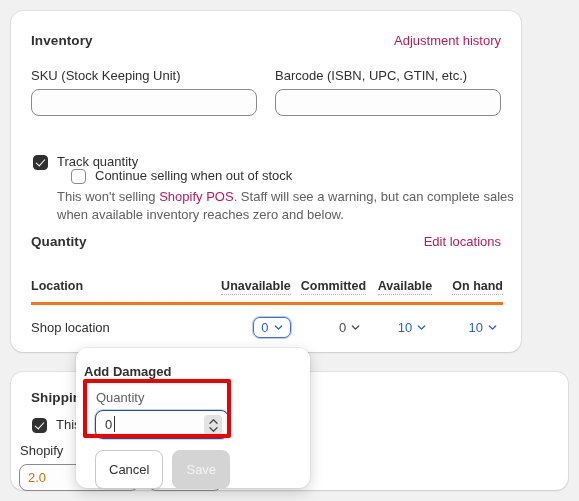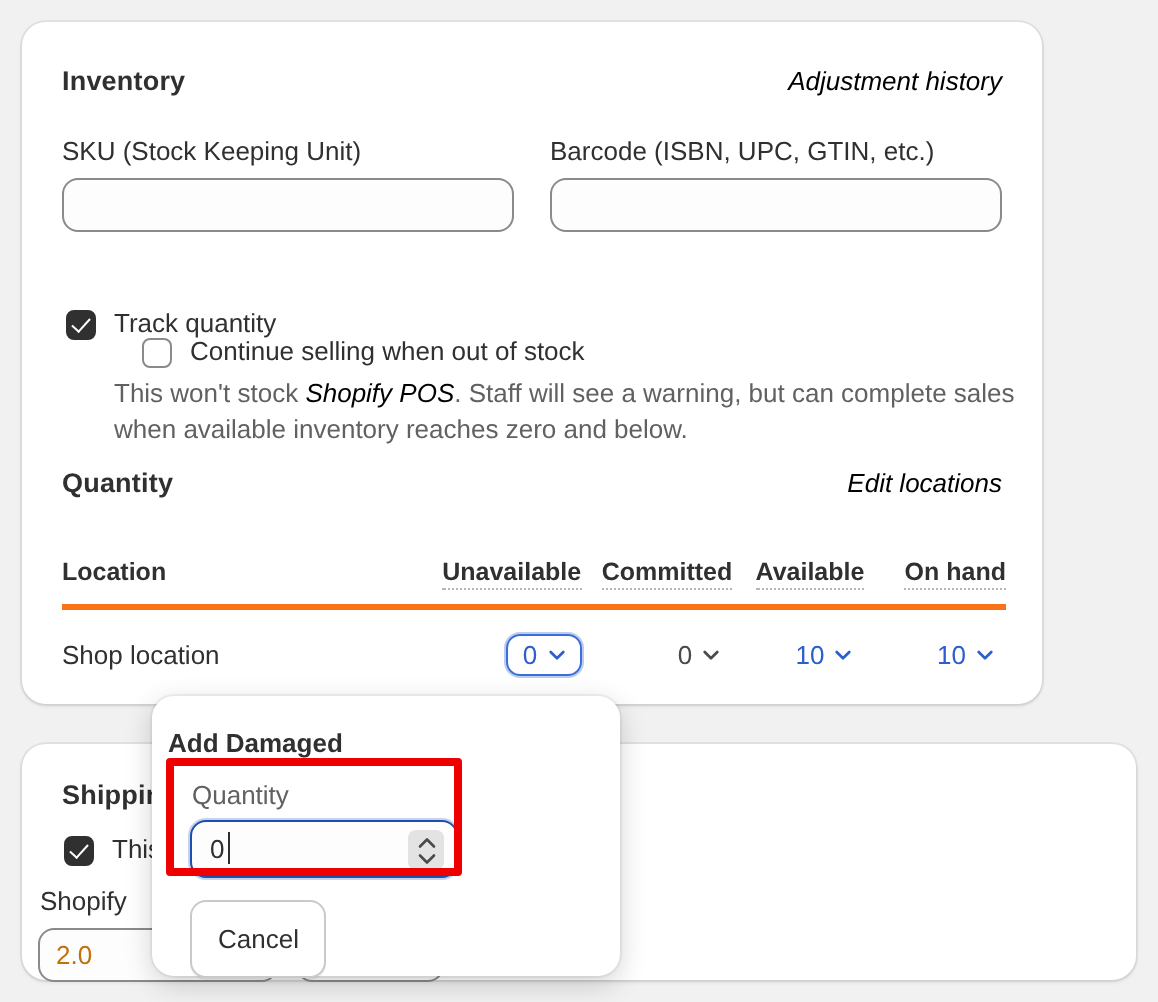--- a/index.html
+++ b/index.html
@@ -40,24 +40,23 @@
   }
 
   
   .section-title {
     font-size: 13.5px;
     font-weight: bold;
     color: #303030;
     letter-spacing: 0.1px;
   }
   .link {
-    color: #000000;
+    color: #be185d;
     font-size: 13px;
     cursor: pointer;
-    font-style: italic;
   }
   .field-label {
     font-size: 13px;
     color: #303030;
   }
 
   
   .inv-header {
     position: absolute;
     left: 20px;
@@ -415,21 +414,21 @@
   <div class="checkrow" id="track-row">
     <span class="cb checked"></span>
     <span class="cb-label">Track quantity</span>
   </div>
 
   <div class="checkrow" id="continue-row">
     <span class="cb unchecked"></span>
     <span class="cb-label">Continue selling when out of stock</span>
   </div>
 
-  <div id="helper-text"><span>This won't stock </span><span class="link">Shopify POS</span><span>. Staff will see a warning, but can complete sales when available inventory reaches zero and below.</span></div>
+  <div id="helper-text"><span>This won't selling </span><span class="link">Shopify POS</span><span>. Staff will see a warning, but can complete sales when available inventory reaches zero and below.</span></div>
 
   <div id="quantity-header">
     <div class="section-title">Quantity</div>
     <div class="link">Edit locations</div>
   </div>
 
   <div id="qty-table">
     <table>
       <colgroup>
         <col class="c-loc">
@@ -534,16 +533,17 @@
           </svg>
         <svg class="sv" width="11" height="7" viewBox="0 0 12 8">
             <path d="M2 2 L6 6 L10 2" fill="none" stroke="#4a4a4a" stroke-width="1.5" stroke-linecap="round" stroke-linejoin="round"></path>
           </svg>
       </span>
     </div>
   </div>
 
   <div id="popover-buttons">
     <div class="btn btn-cancel">Cancel</div>
+    <div class="btn btn-save">Save</div>
   </div>
 </div>
 
 <div id="red-annotation"></div>
 
 </body></html>

